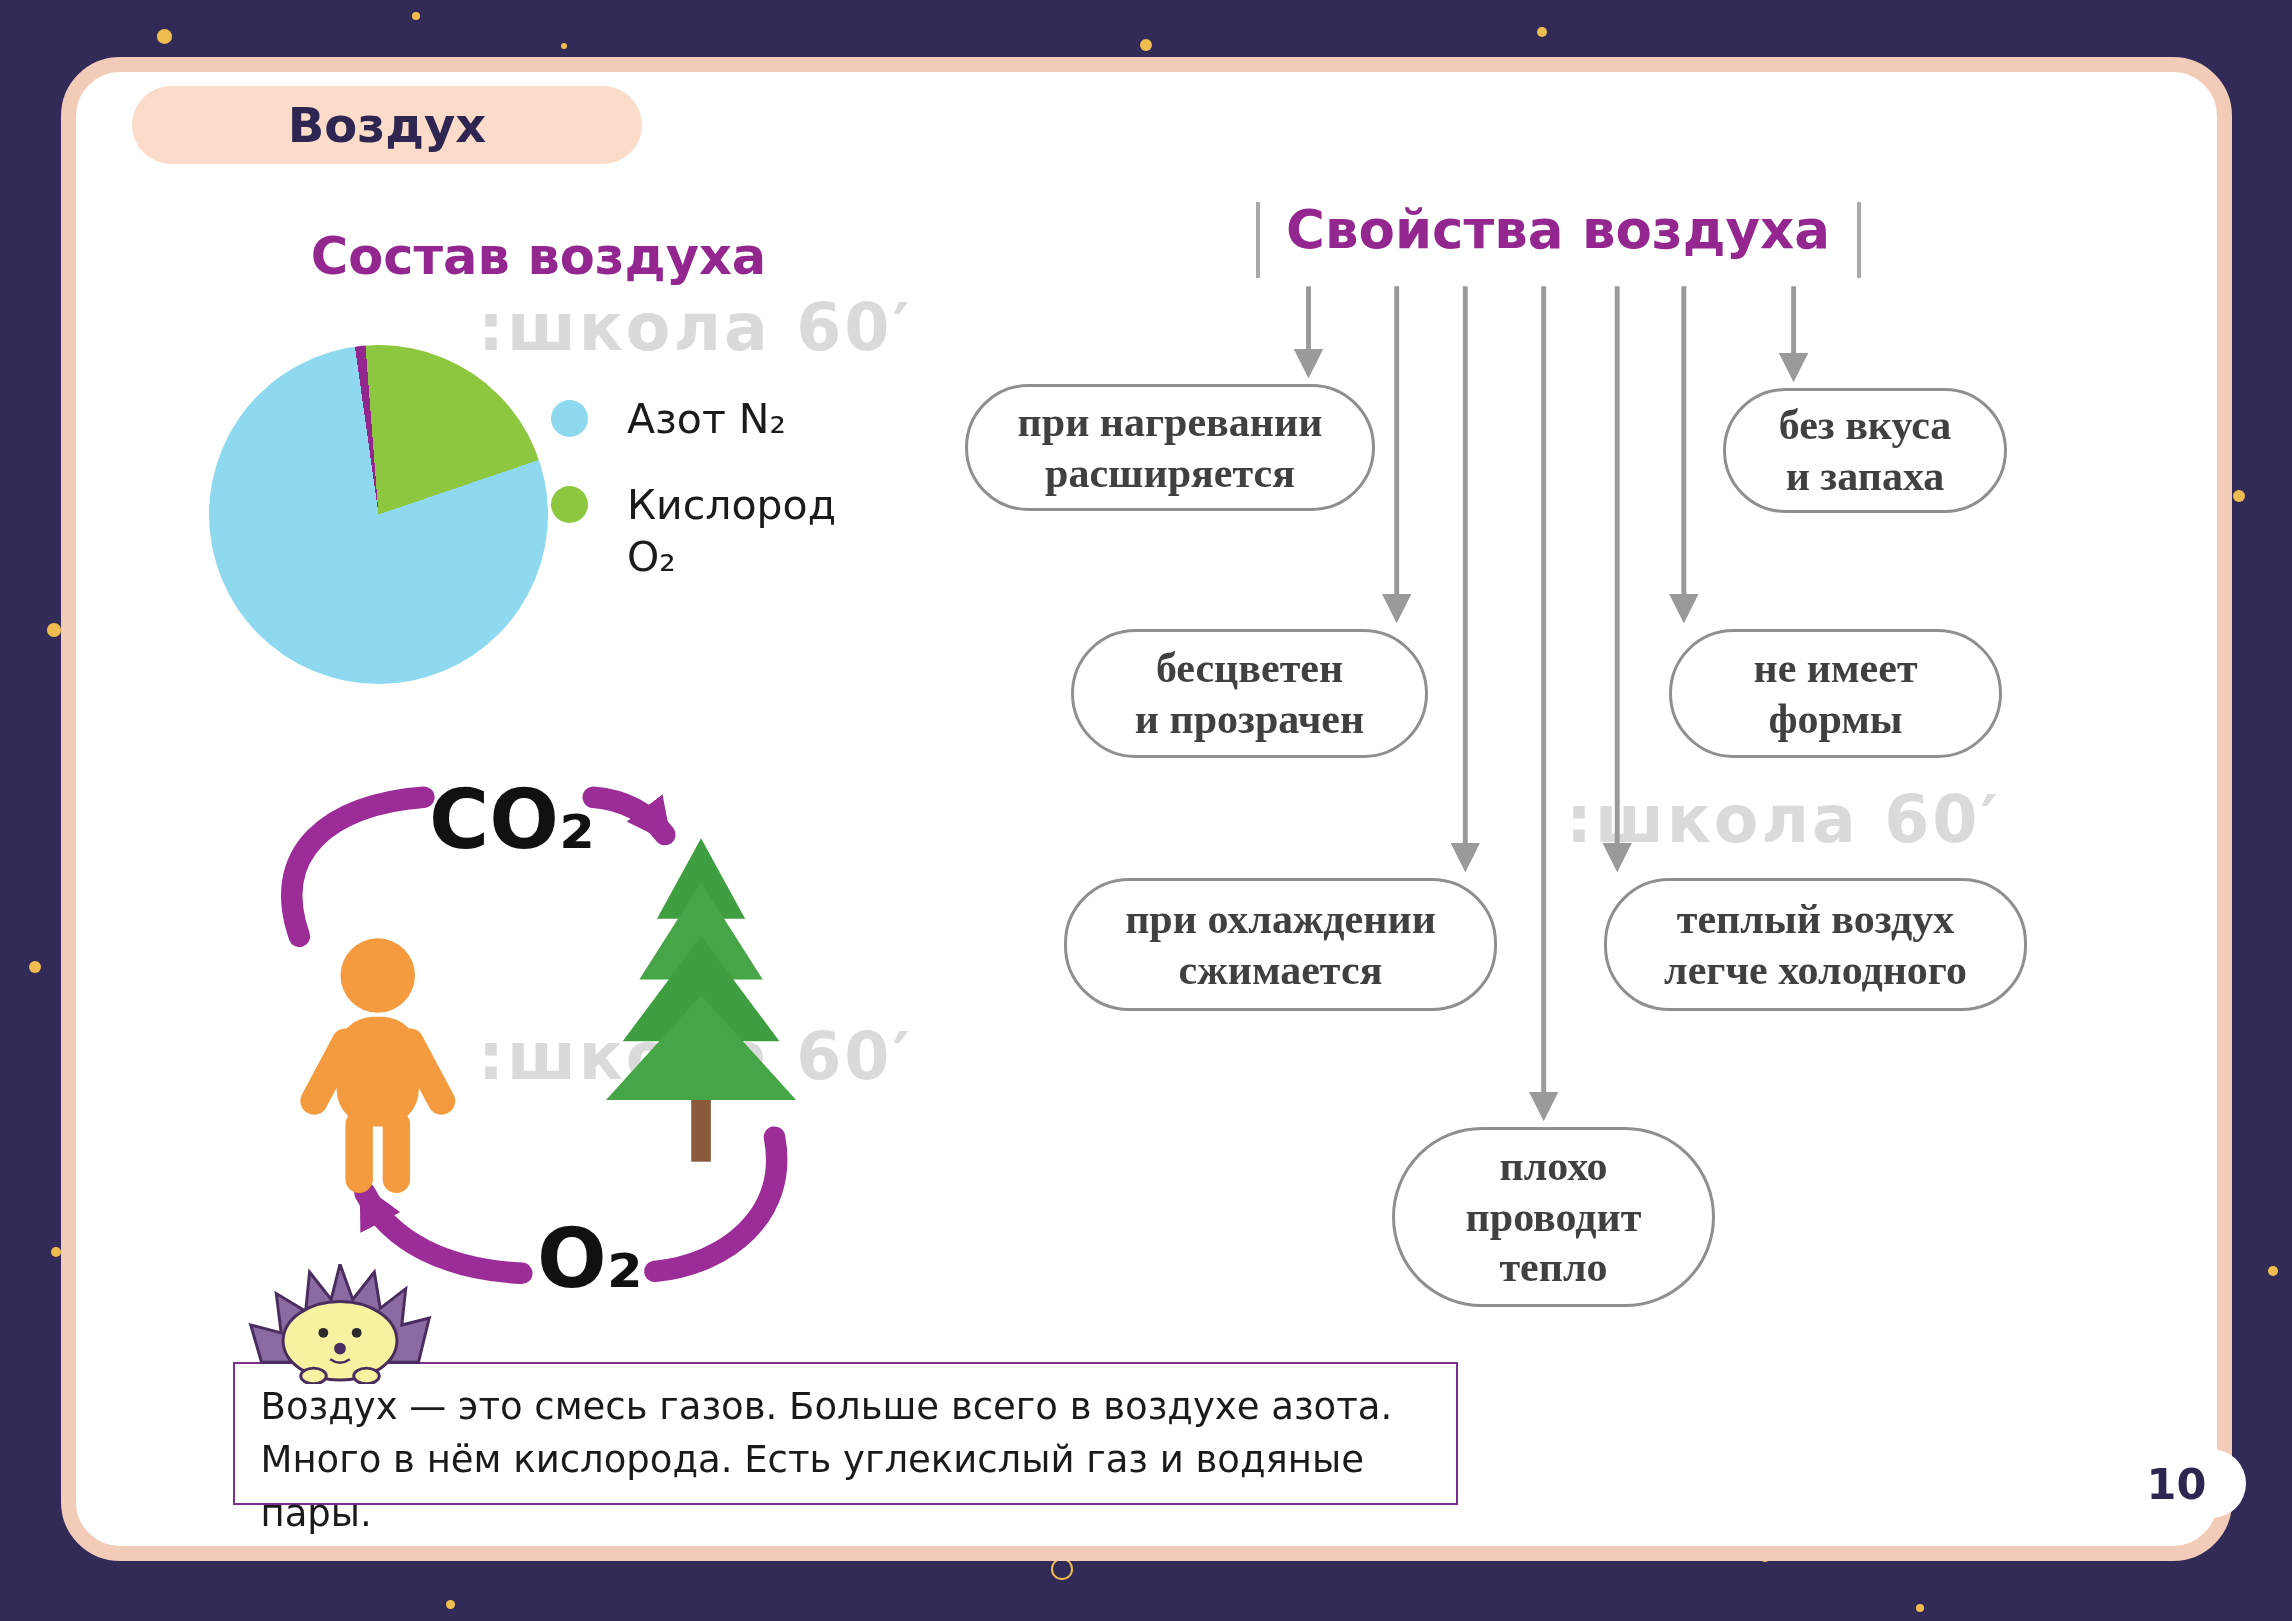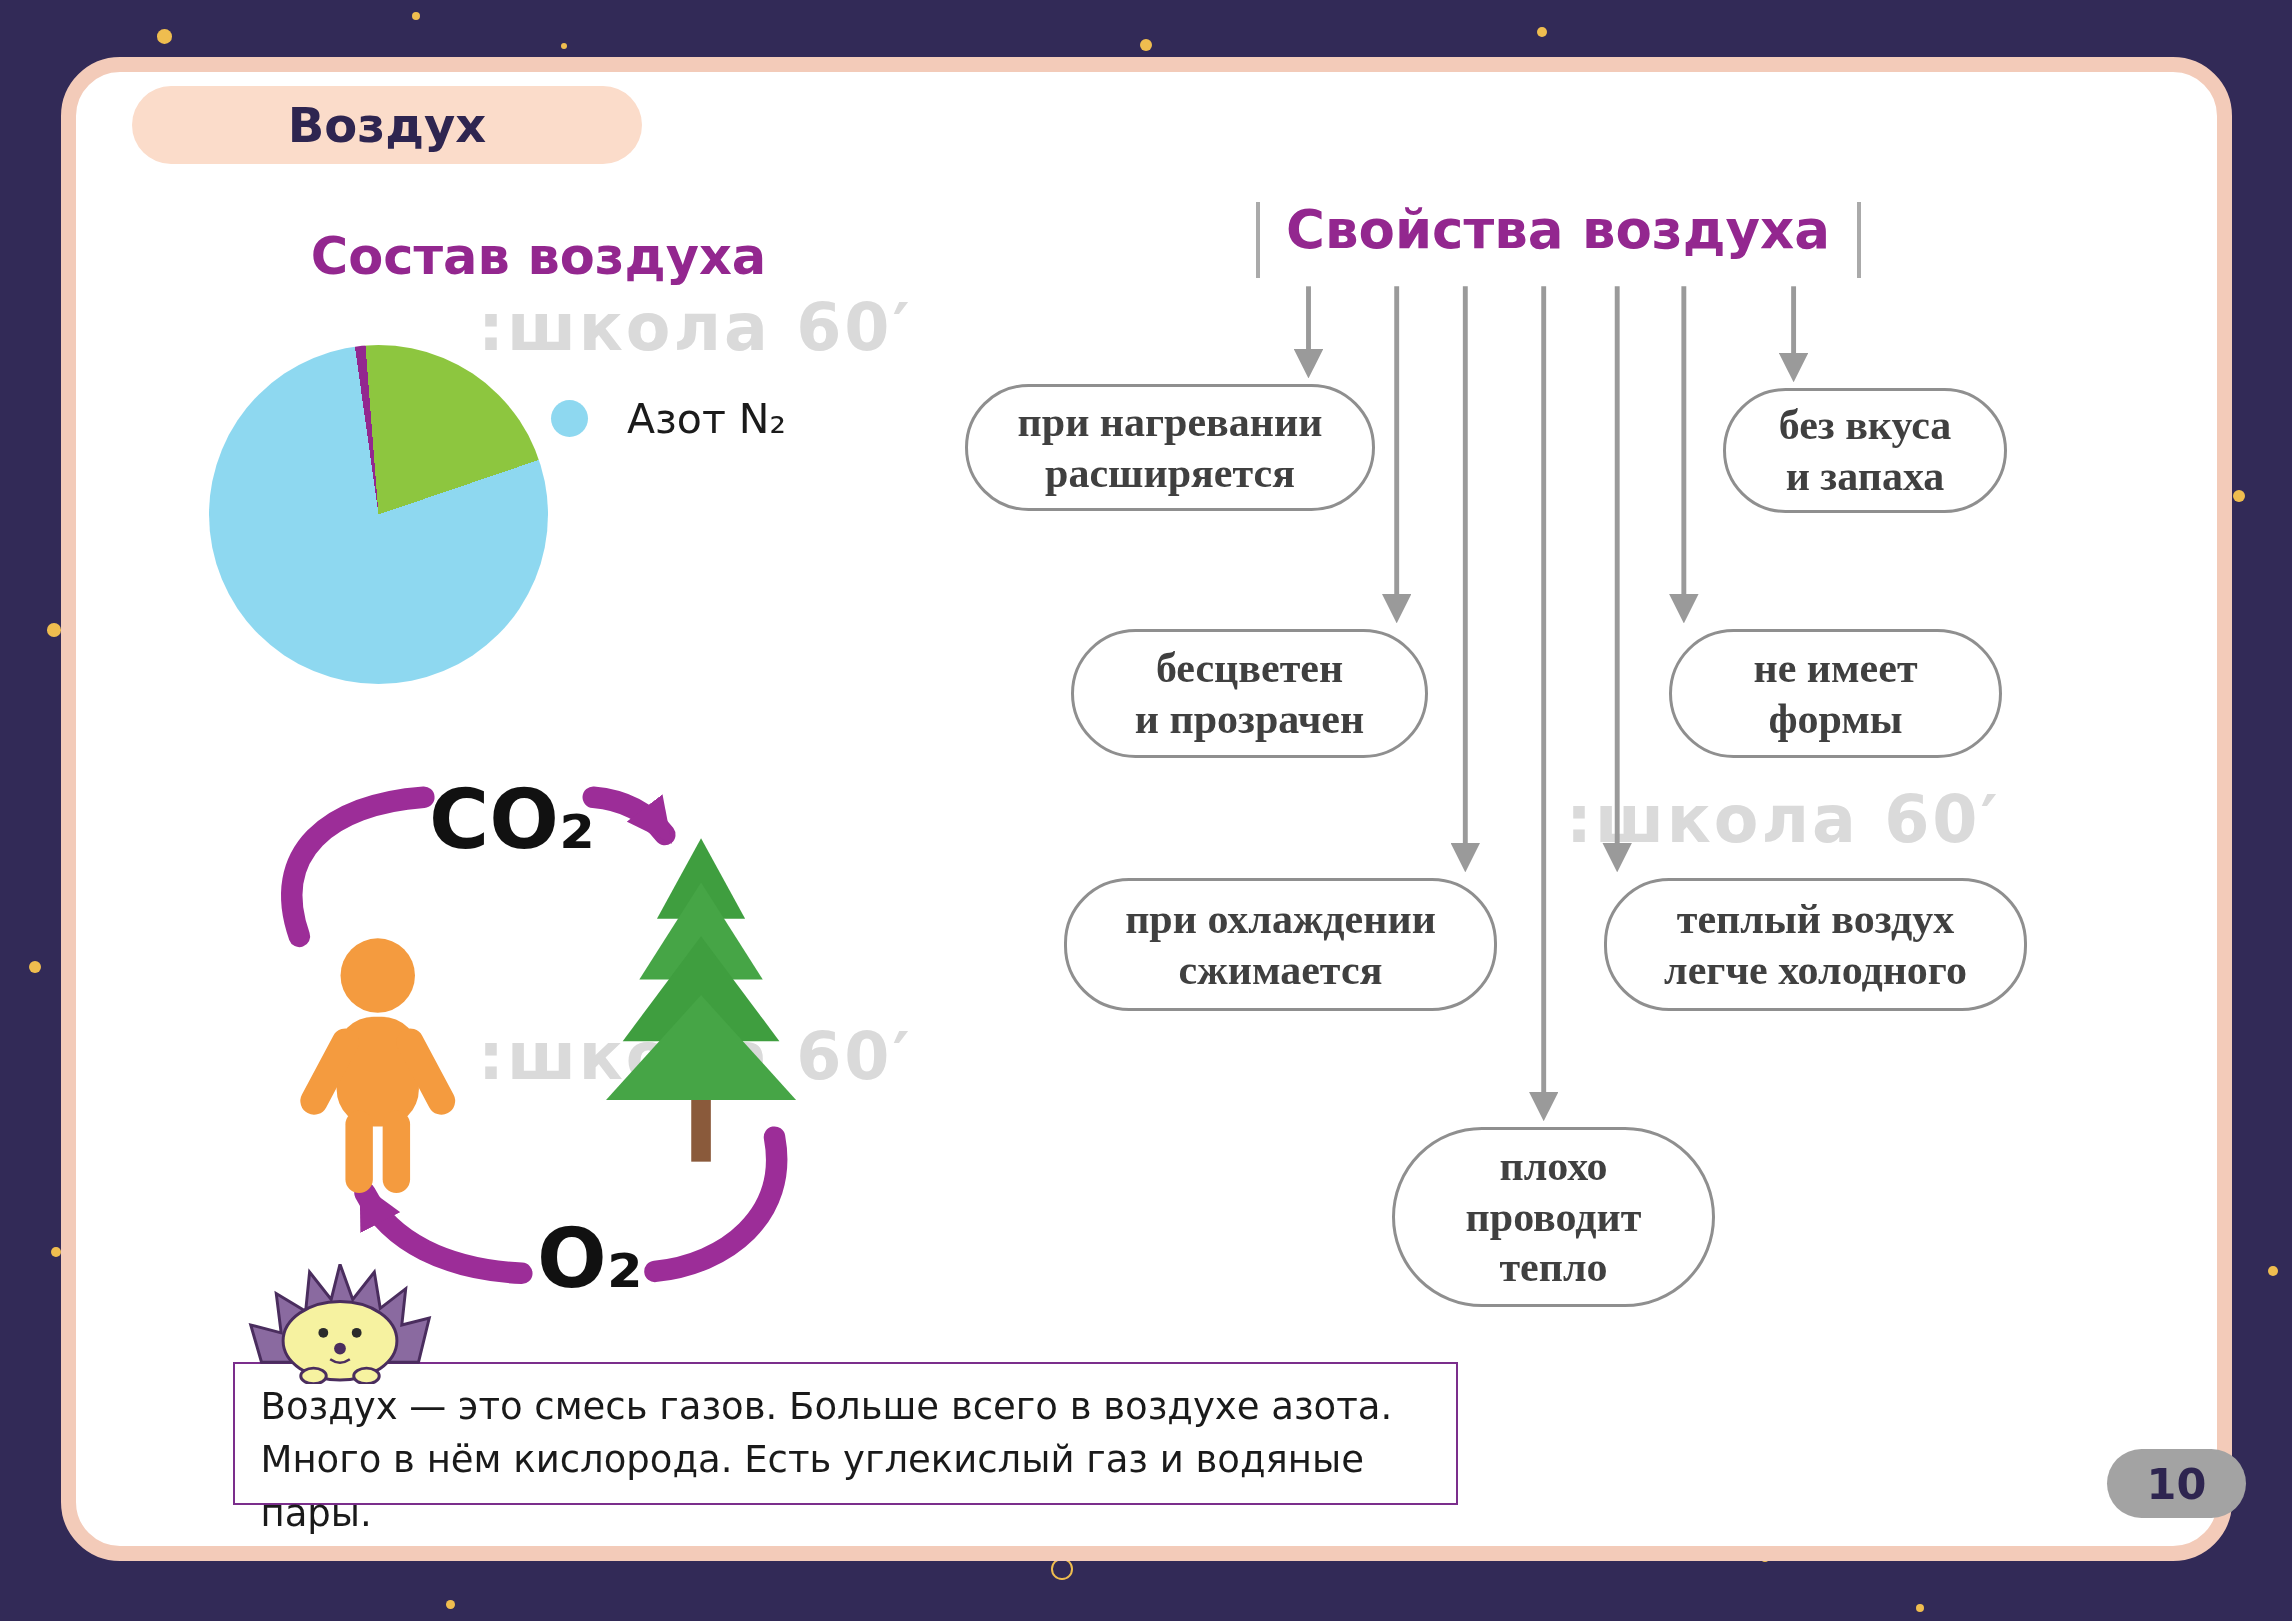--- a/index.html
+++ b/index.html
@@ -56,21 +56,21 @@
   #bubble-4 { left:1064px; top:878px;  width:433px; height:133px; }
   #bubble-5 { left:1604px; top:878px;  width:423px; height:133px; }
   #bubble-6 { left:1392px; top:1127px; width:323px; height:180px; border-radius:90px; }
   .footer-box {
     position:absolute; left:233px; top:1362px; width:1225px; height:143px;
     background:#fff; border:2.9px solid #7b2e8c; padding:15.7px 25.5px;
     font-size:37px; line-height:1.45; color:#1a1a1a; z-index:2;
   }
   .page-pill {
     position:absolute; left:2107px; top:1449px; width:139px; height:69px;
-    background:#a3a3a3; border-radius:35px;
+    background:#ffffff; border-radius:35px;
     display:flex; align-items:center; justify-content:center;
     font-size:43px; font-weight:bold; color:#2e2550; z-index:3;
   }
   svg.abs { position:absolute; }
   #hedgehog-svg { z-index:3; }
 </style>
 </head>
 <body>
 
 <span class="star" style="left:157px;top:29px;width:14.7px;height:14.7px;"></span>
@@ -107,20 +107,24 @@
 
 <div class="section-title" id="composition-title">Состав воздуха</div>
 
 <div class="pie" style="background: conic-gradient(from -8deg, rgb(147, 39, 143) 0%, rgb(147, 39, 143) 1%, rgb(141, 198, 63) 1%, rgb(141, 198, 63) 22%, rgb(142, 216, 240) 22%, rgb(142, 216, 240) 100%);"></div>
 
 <div class="legend">
   <div class="legend-item">
     <span class="legend-dot" style="background: rgb(142, 216, 240);"></span>
     <span class="legend-label">Азот N₂</span>
   </div>
+  <div class="legend-item">
+    <span class="legend-dot" style="background: rgb(141, 198, 63);"></span>
+    <span class="legend-label">Кислород O₂</span>
+  </div>
 </div>
 
 <div class="cycle-label" id="co2-label">CO₂</div>
 <div class="cycle-label" id="o2-label">O₂</div>
 
 <svg class="abs" style="left:216px;top:760px;width:637px;height:578px;" viewBox="0 0 650 590">
   <defs>
     <marker id="pa" markerUnits="userSpaceOnUse" markerWidth="46" markerHeight="46" refX="34" refY="23" orient="auto">
       <path d="M0,0 L46,23 L0,46 z" fill="#9c2d98"></path>
     </marker>

